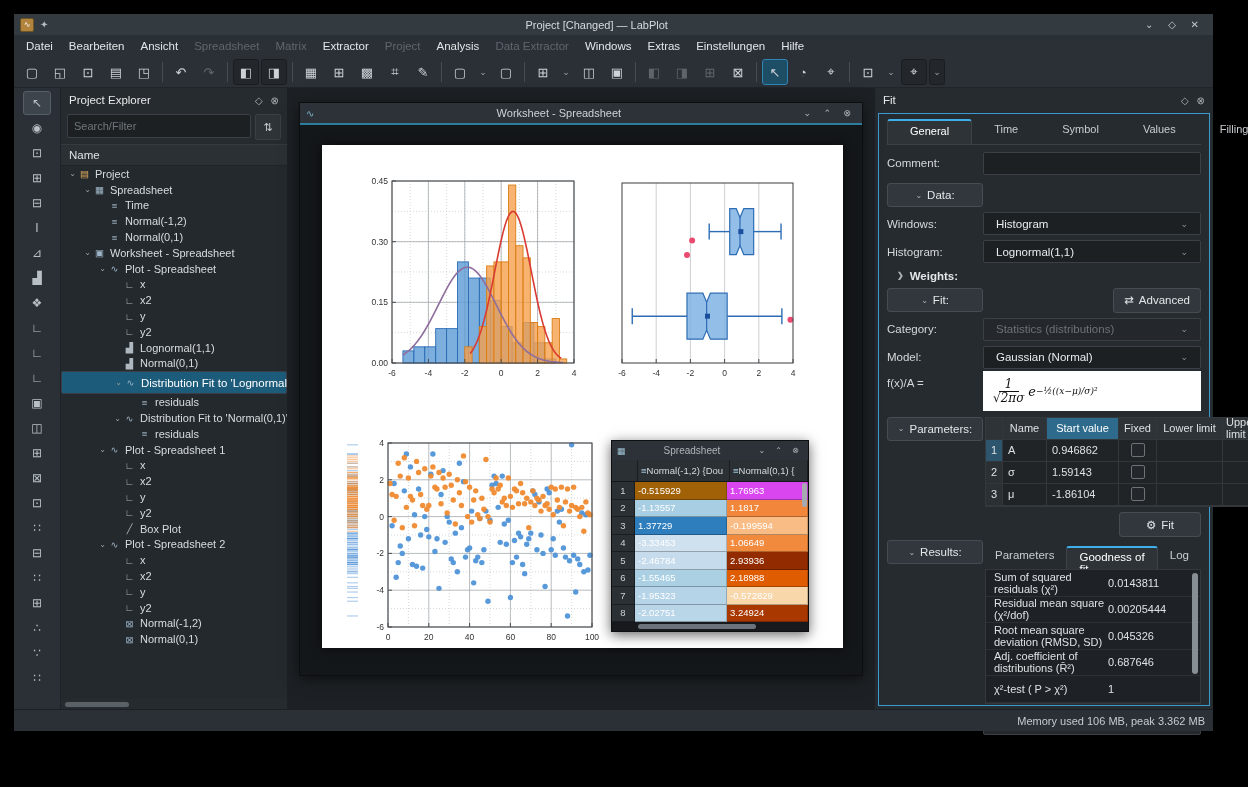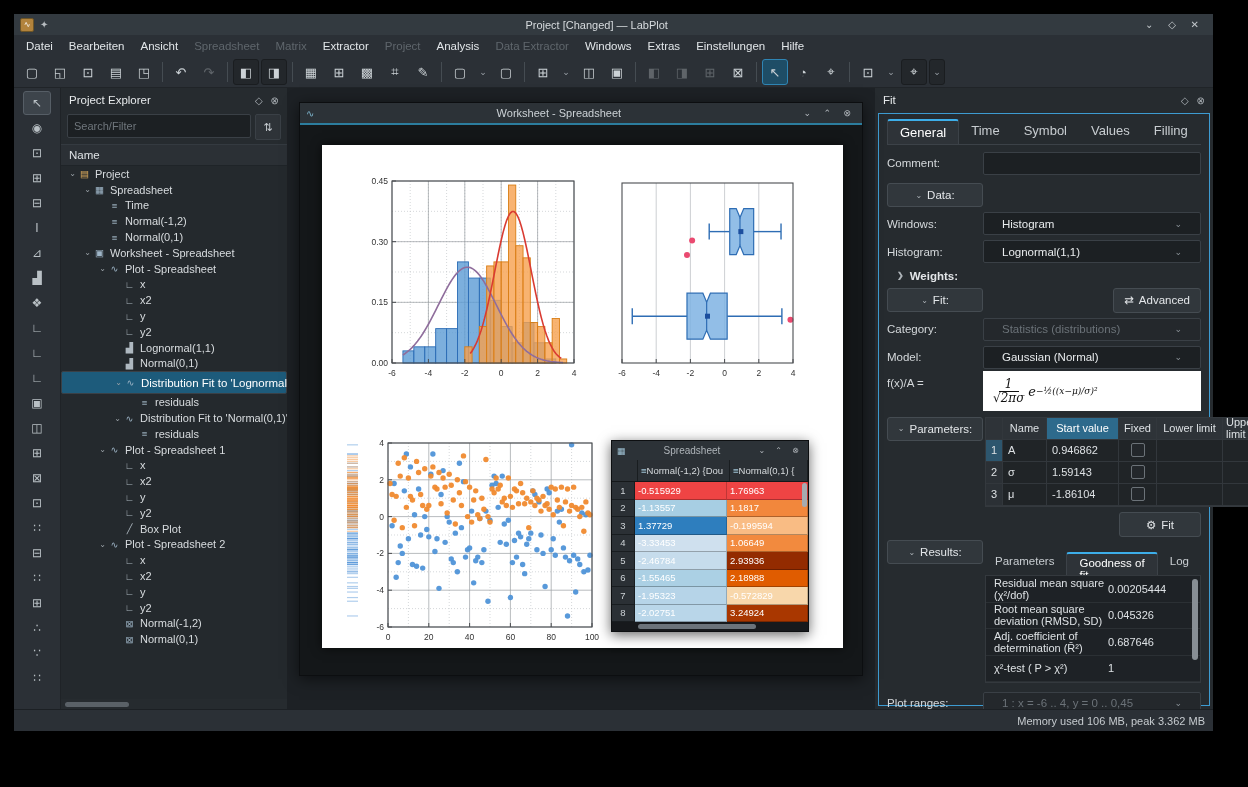--- a/index.html
+++ b/index.html
@@ -82,29 +82,29 @@
   .sscell{display:flex;align-items:center;padding-left:3px;border-bottom:1px solid rgba(0,0,0,.28);
     border-right:1px solid rgba(0,0,0,.2);overflow:hidden;white-space:nowrap}
   .ssvscroll{position:absolute;right:1px;top:1px;width:5px;height:24px;border-radius:3px;background:#a6abb1}
   .sshscroll{height:9px;background:#17191c;display:flex;align-items:center;flex:none}
   .sshscroll .h{width:118px;height:5px;border-radius:3px;background:#6c737a;margin-left:26px}
   
   .fit{width:338px;background:#262b2f;border-left:1px solid #1d2125;display:flex;flex-direction:column;flex:none}
   .fit-frame{flex:1;margin:1px 3px 3px 3px;border:1px solid #3d9bd1;display:flex;flex-direction:column;
     padding:5px 8px 6px 8px;min-height:0}
   .tabs{display:flex;border-bottom:1px solid #3c4artifacts248;border-bottom:1px solid #3c4248;height:25px;flex:none;margin-bottom:4px}
-  .tab{padding:4px 12px;color:#c8cdd1;font-size:13px}
+  .tab{padding:4px 22px;color:#c8cdd1;font-size:11px}
   .tab.active{background:#2e3artifacts338;background:#2e3338;border:1px solid #3c4248;border-bottom:none;
     border-top:2px solid #3daee9;border-radius:3px 3px 0 0;color:#fff}
   .fld{display:grid;grid-template-columns:96px 1fr;align-items:center;margin:2.5px 0;flex:none}
   .flabel{color:#d4d8db}
   .inp{height:21px;background:#1c2023;border:1px solid #3a4046;border-radius:2px;color:#e8ebed;
     display:flex;align-items:center;padding:0 6px;font-size:11.5px}
   .sel{height:21px;background:#1c2023;border:1px solid #3a4046;border-radius:2px;color:#e8ebed;
-    display:flex;align-items:center;padding:0 18px;font-size:11.5px;justify-content:space-between}
+    display:flex;align-items:center;padding:0 12px;font-size:11.5px;justify-content:space-between}
   .sel .chev{color:#8b9298;font-size:9px}
   .sel.dis{color:#6b7278;background:#24282c}
   .gbtn{width:94px;height:22px;border:1px solid #454c52;border-radius:3px;background:#31373c;
     display:flex;align-items:center;justify-content:center;gap:5px;color:#e3e6e9;font-size:11.5px;flex:none}
   .gbtn .a{font-size:8px;color:#aeb4b9}
   .plainhdr{display:flex;align-items:center;gap:6px;margin:4px 0 2px 10px;color:#e3e6e9;font-weight:bold;flex:none}
   .plainhdr .a{font-size:8px;color:#aeb4b9}
   .btn{height:23px;border:1px solid #454c52;border-radius:3px;background:#31373c;color:#e3e6e9;
     display:inline-flex;align-items:center;justify-content:center;gap:5px;padding:0 10px;font-size:11.5px}
   .formula{background:#fff;color:#111;height:40px;display:flex;align-items:center;padding-left:10px;
@@ -116,21 +116,21 @@
   .ptable{display:grid;grid-template-columns:17px 44px 72px 38px 66px auto;font-size:11px;flex:none;
     border:1px solid #34393e;margin-left:2px}
   .pc{height:21px;display:flex;align-items:center;padding:0 5px;border-right:1px solid #32373c;
     border-bottom:1px solid #32373c;background:#202427;color:#dde1e4}
   .pc.hdr{background:#2e3artifacts338;background:#2e3338;justify-content:center;padding:0 3px}
   .pc.hdr.hl{background:#2d6a8c;color:#fff}
   .pc.rnum{background:#2b3035;justify-content:center}
   .pc.rnum.hl{background:#2d566e}
   .cb{width:12px;height:12px;border:1px solid #6b7278;border-radius:2px;background:#23272b}
   
-  .rtabs{display:flex;height:23px;flex:none;margin:12px 0 0 0}
+  .rtabs{display:flex;height:23px;flex:none;margin:6px 0 0 0}
   .rtab{padding:3px 12px;color:#c8cdd1;font-size:11.5px}
   .rtab.active{background:#2e3338;border:1px solid #3c4248;border-bottom:none;border-top:2px solid #3daee9;
     border-radius:3px 3px 0 0;color:#fff}
   .gof{border:1px solid #34393e;background:#1e2采226;background:#1e2226;margin-left:2px;position:relative;flex:none}
   .gr{height:25.5px;display:flex;align-items:center;padding:0 10px 0 8px;border-bottom:1px solid #2b3034;
     font-size:11px;color:#dde1e4}
   .gr .k{flex:1}
   .gr .v{width:82px}
   .gof-sb{position:absolute;right:2px;top:3px;width:6px;height:76%;border-radius:3px;background:#878e94}
   
@@ -987,22 +987,22 @@
               <span>Normal(-1,2) {Dou</span>
             </div>
             <div class="sshc" style="width: 62px; flex: 1 1 0%;">
               <span style="color: rgb(159, 194, 212);">≡ </span>
               <span>Normal(0,1) {</span>
             </div>
           </div>
         <div class="ssbody" id="ssbody">
             <div class="ssrow">
               <div class="ssnum">1</div>
-              <div class="sscell" style="width: 88px; flex: 0 0 auto; background: #ef4444;">-0.515929</div>
-              <div class="sscell" style="flex: 1 1 0%; background: #ef4444;">1.76963</div>
+              <div class="sscell" style="width: 88px; flex: 0 0 auto; background: #a16207;">-0.515929</div>
+              <div class="sscell" style="flex: 1 1 0%; background: #d946ef;">1.76963</div>
             </div>
             <div class="ssrow">
               <div class="ssnum">2</div>
               <div class="sscell" style="width: 88px; flex: 0 0 auto; background: rgb(167, 206, 227);">-1.13557</div>
               <div class="sscell" style="flex: 1 1 0%; background: rgb(242, 135, 60);">1.1817</div>
             </div>
             <div class="ssrow">
               <div class="ssnum">3</div>
               <div class="sscell" style="width: 88px; flex: 0 0 auto; background: rgb(46, 126, 190);">1.37729</div>
               <div class="sscell" style="flex: 1 1 0%; background: rgb(249, 188, 132);">-0.199594</div>
@@ -1177,29 +1177,33 @@
             <span>Results:</span>
           </div>
           <div style="min-width:0">
             <div class="rtabs" id="rtabs">
                 <div class="rtab">Parameters</div>
                 <div class="rtab active">Goodness of fit</div>
                 <div class="rtab">Log</div>
               </div>
             <div class="gof" id="gof">
                 <div class="gr">
+                  <span class="k">Sum of squared residuals (χ²)</span>
+                  <span class="v">0.0143811</span>
+                </div>
+                <div class="gr">
                   <span class="k">Residual mean square (χ²/dof)</span>
                   <span class="v">0.00205444</span>
                 </div>
                 <div class="gr">
                   <span class="k">Root mean square deviation (RMSD, SD)</span>
                   <span class="v">0.045326</span>
                 </div>
                 <div class="gr">
-                  <span class="k">Adj. coefficient of determination (R̄²)</span>
+                  <span class="k">Adj. coefficient of distributions (R̄²)</span>
                   <span class="v">0.687646</span>
                 </div>
                 <div class="gr">
                   <span class="k">χ²-test ( P &gt; χ²)</span>
                   <span class="v">1</span>
                 </div>
                 <div class="gof-sb"></div>
               </div>
           </div>
         </div>

